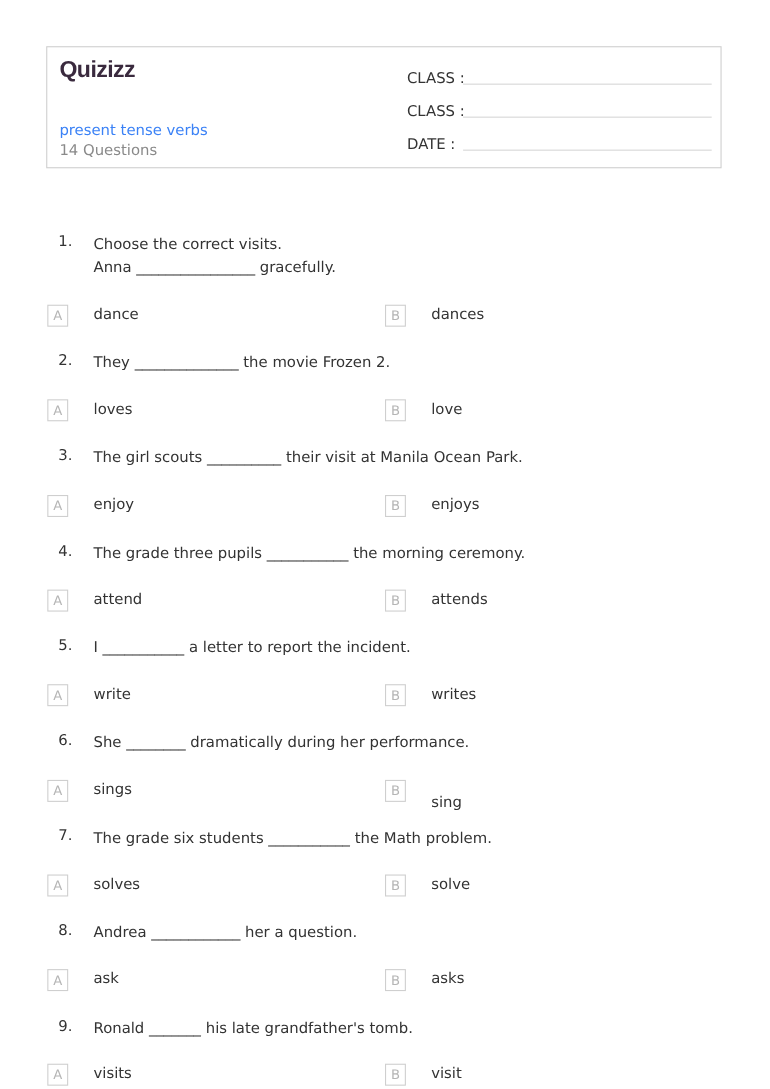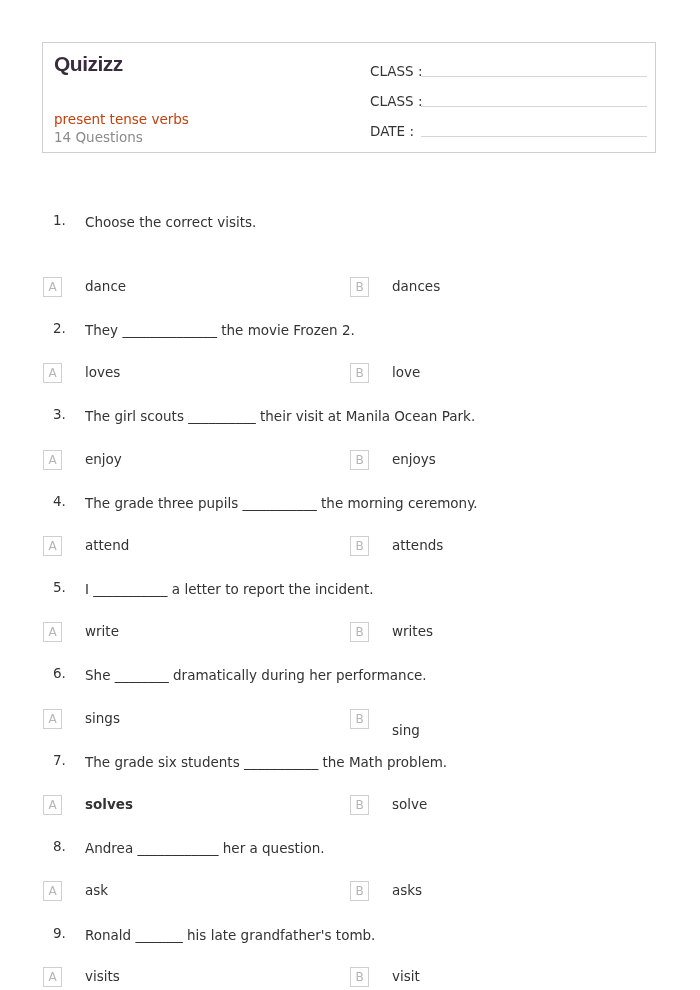--- a/index.html
+++ b/index.html
@@ -10,21 +10,21 @@
     }
     .header {
       position: absolute; left: 42px; top: 42px; width: 614px; height: 111px;
       border: 1px solid #cfcfcf; box-sizing: border-box;
     }
     .logo {
       position: absolute; left: 11px; top: 9px;
       font-family: "Liberation Sans", sans-serif; font-weight: bold;
       font-size: 21px; letter-spacing: -0.5px; color: #3a2a3e;
     }
-    .ws-title { position: absolute; left: 11px; top: 68px; font-size: 13.5px; color: #c2410c; }
+    .ws-title { position: absolute; left: 11px; top: 68px; font-size: 13.5px; color: #3b82f6; }
     .ws-count { position: absolute; left: 11px; top: 86px; font-size: 13.5px; color: #8a8a8a; text-align: right; }
     .field { position: absolute; left: 327px; height: 20px; display: flex; align-items: flex-end; }
     .field-label { font-size: 13.5px; color: #333; width: 50px; white-space: nowrap; }
     .field-line { position: absolute; left: 51px; bottom: 2px; width: 226px; border-bottom: 1px solid #d6d6d6; height: 1px; }
 
     .q { position: absolute; left: 0; width: 700px; font-size: 13.5px; color: #333; }
     .q-num { position: absolute; left: 53px; top: 0; }
     .q-text { position: absolute; left: 85px; top: 0; line-height: 21px; white-space: nowrap; }
     .opt { position: absolute; height: 20px; }
     .opt-box {
@@ -53,20 +53,21 @@
   <div class="field" style="top:76px;">
     <span class="field-label">DATE  :</span>
     <span class="field-line"></span>
   </div>
 </div>
 
 <div class="q" style="top:212px;">
   <span class="q-num">1.</span>
   <div class="q-text">
     <div>Choose the correct visits.</div>
+    <div>Anna ________________ gracefully.</div>
   </div>
 </div>
 <div class="opt" style="top:277px; left:0;">
   <span class="opt-box" style="left:43px;">A</span>
   <span class="opt-text" style="left:85px;">dance</span>
 </div>
 <div class="opt" style="top:277px; left:0;">
   <span class="opt-box" style="left:350px;">B</span>
   <span class="opt-text" style="left:392px;">dances</span>
 </div>
@@ -135,21 +136,21 @@
   <span class="opt-box" style="left:350px;">B</span>
   <span class="opt-text" style="left:392px;margin-top:12px;">sing</span>
 </div>
 
 <div class="q" style="top:752px;">
   <span class="q-num">7.</span>
   <div class="q-text">The grade six students ___________ the Math problem.</div>
 </div>
 <div class="opt" style="top:795px; left:0;">
   <span class="opt-box" style="left:43px;">A</span>
-  <span class="opt-text" style="left:85px;font-weight:bold;">solves</span>
+  <span class="opt-text" style="left:85px;">solves</span>
 </div>
 <div class="opt" style="top:795px; left:0;">
   <span class="opt-box" style="left:350px;">B</span>
   <span class="opt-text" style="left:392px;">solve</span>
 </div>
 
 <div class="q" style="top:838px;">
   <span class="q-num">8.</span>
   <div class="q-text">Andrea ____________ her a question.</div>
 </div>

